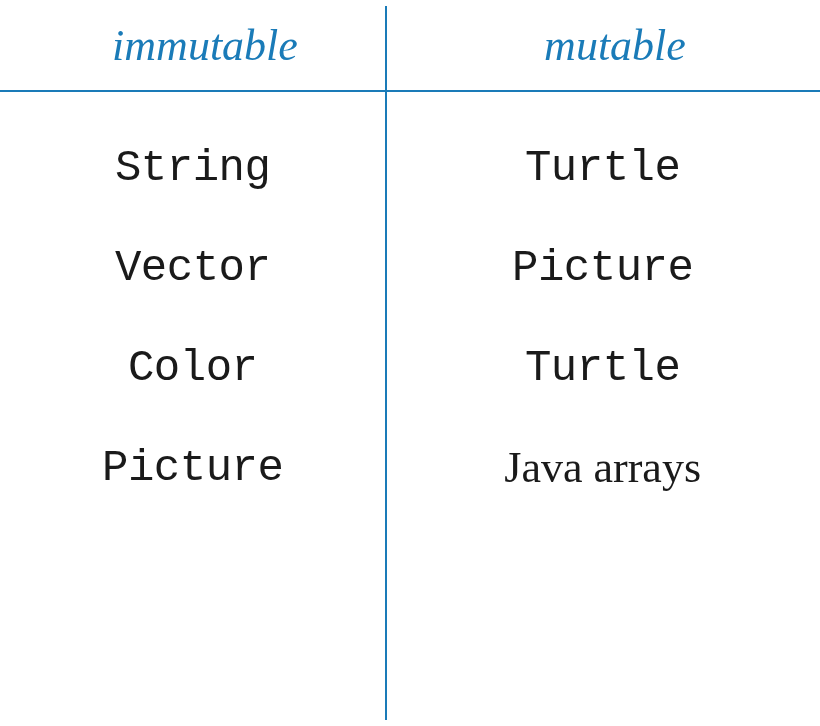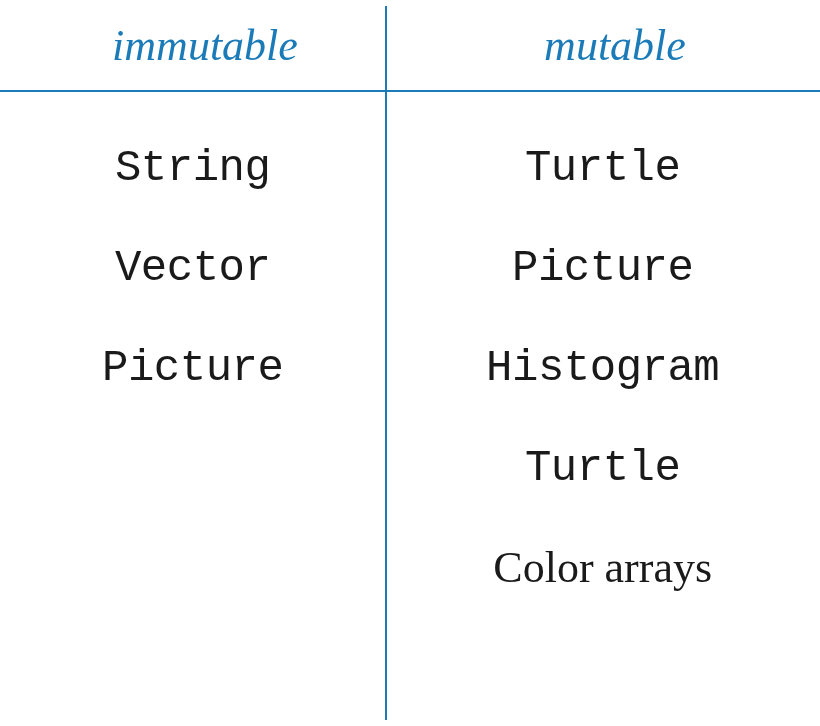--- a/index.html
+++ b/index.html
@@ -92,23 +92,23 @@
     <div class="header-cell">mutable</div>
   </div>
 
   <div class="horizontal-rule"></div>
   <div class="vertical-rule"></div>
 
   <div class="body-section">
     <div class="column column-left">
       <div class="data-cell mono">String</div>
       <div class="data-cell mono">Vector</div>
+      <div class="data-cell mono">Color</div>
       <div class="data-cell mono">Picture</div>
     </div>
     <div class="column column-right">
       <div class="data-cell mono">Turtle</div>
       <div class="data-cell mono">Picture</div>
-      <div class="data-cell mono">Histogram</div>
       <div class="data-cell mono">Turtle</div>
-      <div class="data-cell serif">Color arrays</div>
+      <div class="data-cell serif">Java arrays</div>
     </div>
   </div>
 </div>
 
 </body></html>

